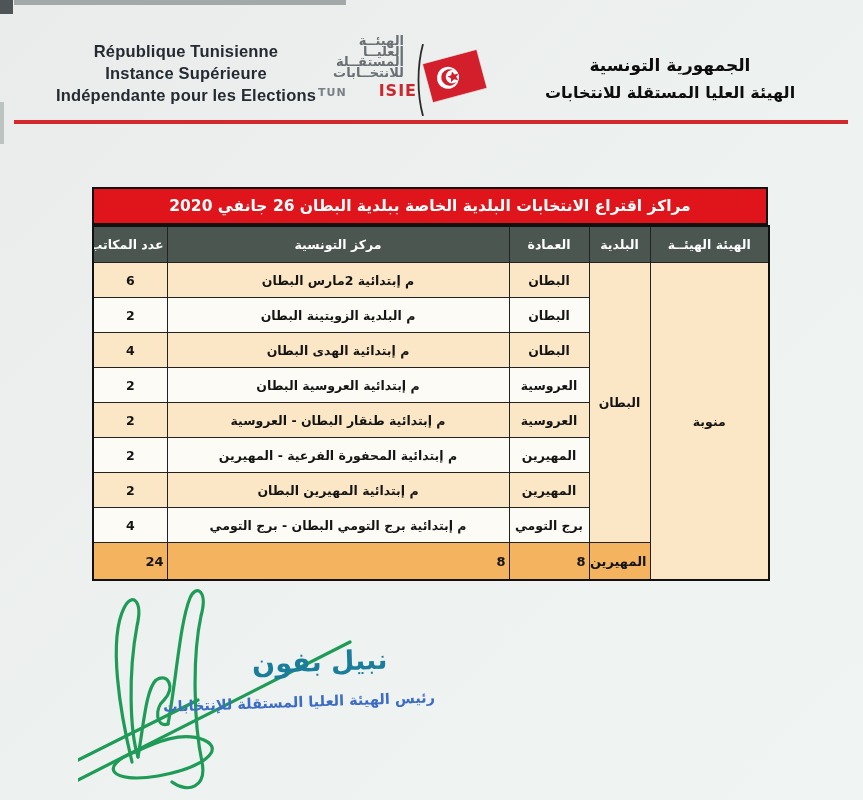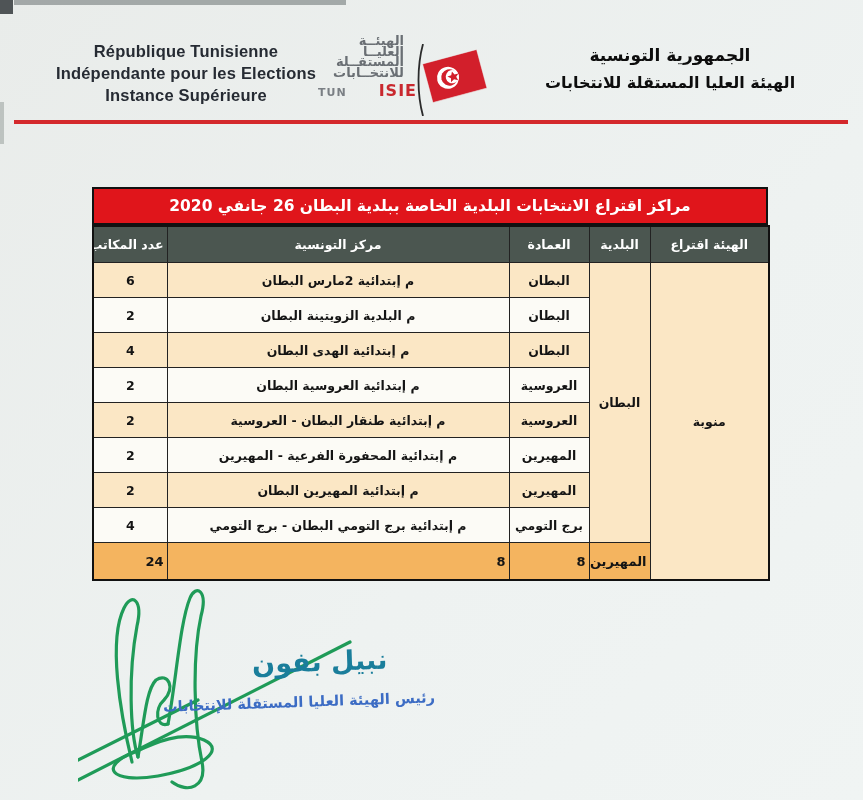--- a/index.html
+++ b/index.html
@@ -31,21 +31,21 @@
     display:block;font-size:13px;line-height:10.5px;color:#6a6f74;font-weight:bold;
   }
   .logo-latin{margin-top:3px;text-align:right;white-space:nowrap;}
   .logo-latin .tun{font-size:11px;color:#7a7f84;font-weight:bold;letter-spacing:1px;}
   .logo-latin .isie{font-size:16px;color:#c9282e;font-weight:bold;letter-spacing:1px;margin-left:32px;}
   .logo-arc{
     position:absolute;left:416px;top:44px;width:9px;height:72px;
   }
   .flag-wrap{position:absolute;left:427px;top:56px;width:56px;height:42px;transform:rotate(-15deg);}
   .ar-block{
-    position:absolute;left:520px;top:40px;width:300px;text-align:center;direction:rtl;
+    position:absolute;left:520px;top:50px;width:300px;text-align:center;direction:rtl;
     font-weight:bold;color:#0d0d0d;
   }
   .ar-block .l1{font-size:17px;line-height:30px;}
   .ar-block .l2{font-size:16px;line-height:26px;}
   .red-line{position:absolute;left:14px;top:120px;width:834px;height:4px;background:var(--line-red);}
 
   
   .table-wrap{position:absolute;left:92px;top:187px;width:676px;border-radius:20px;}
   .table-title{
     box-sizing:border-box;height:38px;border:2px solid #111;background:var(--red-bar);
@@ -82,22 +82,22 @@
 </style>
 </head>
 <body>
 
 <div class="artifact corner"></div>
 <div class="artifact topstrip"></div>
 <div class="artifact leftmark"></div>
 
 <div class="fr-block">
   <div>République Tunisienne</div>
+  <div>Instance Supérieure</div>
   <div>Indépendante pour les Elections</div>
-  <div>Instance Supérieure</div>
 </div>
 
 <div class="logo-block">
   <span class="ar-line">الهيئــة</span>
   <span class="ar-line">العليــا</span>
   <span class="ar-line">المستقــلة</span>
   <span class="ar-line">للانتخــابات</span>
   <div class="logo-latin">
     <span class="tun">TUN</span><span class="isie">ISIE</span>
   </div>
@@ -129,21 +129,21 @@
   <table class="main">
     <colgroup>
       <col style="width:119px">
         <col style="width:61px">
         <col style="width:80px">
         <col style="width:342px">
         <col style="width:74px">
     </colgroup>
     <thead>
       <tr>
-        <th>الهيئة اقتراع</th>
+        <th>الهيئة الهيئــة</th>
         <th>البلدية</th>
         <th>العمادة</th>
         <th>مركز التونسية</th>
         <th>عدد المكاتب</th>
       </tr>
     </thead>
     <tbody>
       <tr class="odd">
         <td class="merged" rowspan="9">منوبة</td>
         <td class="merged" rowspan="8">البطان</td>

